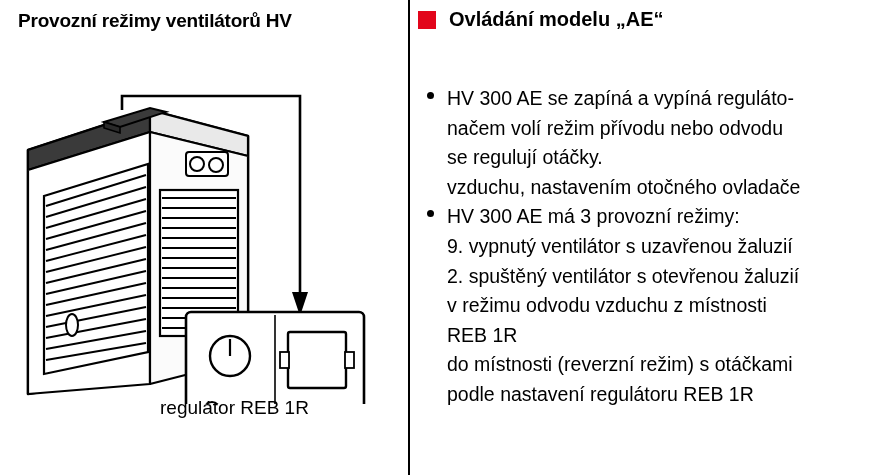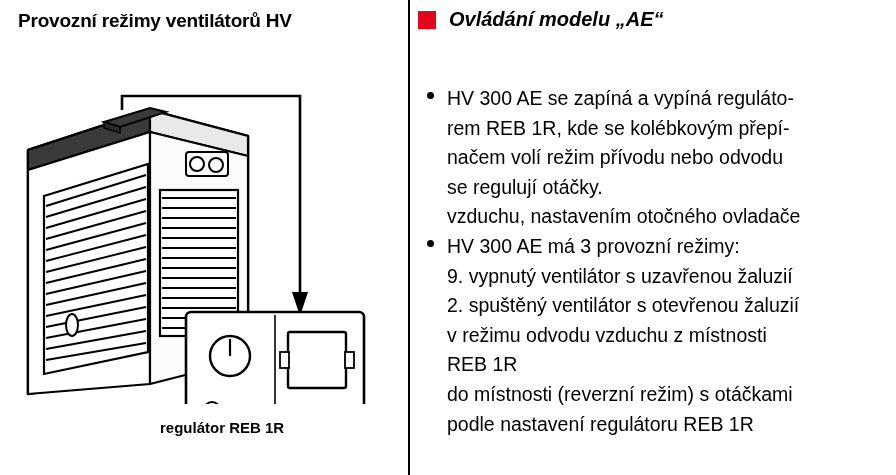--- a/index.html
+++ b/index.html
@@ -40,24 +40,23 @@
   .figure-wrap {
     position: absolute;
     left: 0;
     top: 44px;
     width: 410px;
     height: 360px;
   }
   .caption {
     position: absolute;
     left: 160px;
-    top: 419px;
-    font-size: 15px;
-    white-space: nowrap;
-    font-weight: bold;
+    top: 397px;
+    font-size: 19px;
+    white-space: nowrap;
   }
 
   
   .divider {
     position: absolute;
     left: 408px;
     top: 0;
     width: 2px;
     height: 475px;
     background: #000000;
@@ -71,21 +70,20 @@
     width: 478px;
     height: 475px;
   }
   .rt-heading {
     position: absolute;
     left: 0px;
     top: 8px;
     display: flex;
     align-items: center;
     gap: 13px;
-    font-style: italic;
   }
   .red-square {
     width: 18px;
     height: 18px;
     background: #e2051b;
     display: inline-block;
   }
   .rt-heading-text {
     font-size: 20px;
     font-weight: bold;
@@ -223,21 +221,20 @@
     <div class="rt-heading">
       <span class="red-square"></span>
       <span class="rt-heading-text">Ovládání modelu „AE“</span>
     </div>
 
     <div class="bullets">
 
       <div class="bullet-item">
         <span class="bullet-dot"></span>
         <div class="bline">HV 300 AE se zapíná a vypíná regulá­to­-</div>
-        <div class="bline">rem REB 1R, kde se kolébkovým přepí-</div>
         <div class="bline">načem volí režim přívodu nebo odvodu</div>
         <div class="bline">se regulují otáčky.</div>
         <div class="bline">vzduchu, nastavením otočného ovladače</div>
       </div>
 
       <div class="bullet-item">
         <span class="bullet-dot"></span>
         <div class="bline">HV 300 AE má 3 provozní režimy:</div>
         <div class="bline">9. vypnutý ventilátor s uzavřenou žaluzií</div>
         <div class="bline">2. spuštěný ventilátor s otevřenou žaluzií</div>

